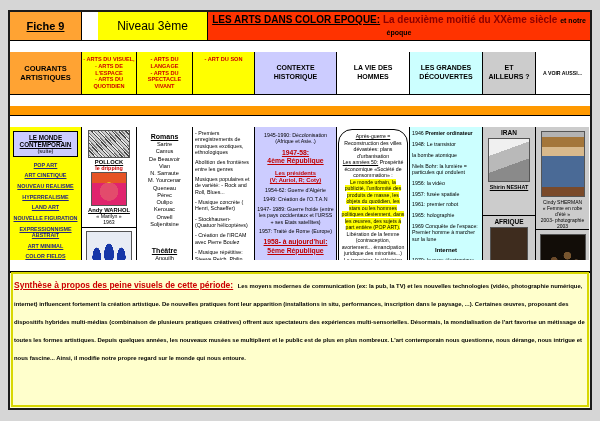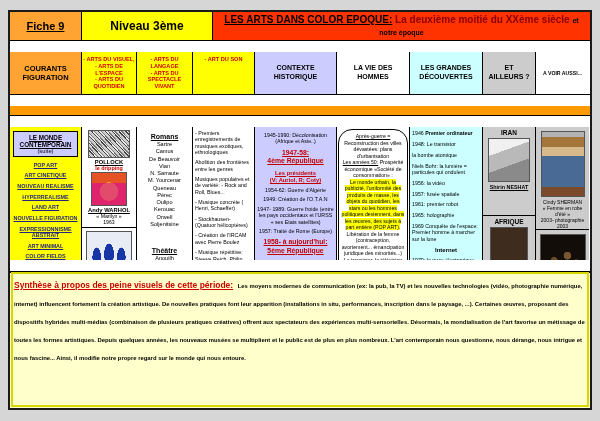--- a/index.html
+++ b/index.html
@@ -2,21 +2,21 @@
 <html><head>
 <meta charset="utf-8">
 <style>
   html,body{margin:0;padding:0;background:#d6d6d6;font-family:"Liberation Sans",sans-serif;}
   .sheet{position:absolute;left:8px;top:10px;width:584px;height:400px;border:2px solid #1a1a1a;background:#fff;display:flex;flex-direction:column;box-sizing:border-box;gap:11px;}
   .row{display:flex;flex:none;}
   .cell{box-sizing:border-box;border-right:1px solid #000;overflow:hidden;}
   
   .top-row{height:28px;border-bottom:1px solid #000;}
   .fiche{width:72px;background:#FFA333;display:flex;align-items:center;justify-content:center;font-size:11px;font-weight:bold;text-decoration:underline;}
-  .niveau{width:131px;background:#FFFF00;display:flex;align-items:center;justify-content:center;font-size:12px;font-weight:bold;}
+  .niveau{width:110px;background:#FFFF00;display:flex;align-items:center;justify-content:center;font-size:12px;font-weight:normal;margin-left:16px;}
   .banner{flex:1;background:#FF3300;font-size:10px;font-weight:bold;padding:2px 3px;text-align:center;line-height:1.2;border-right:none;}
   .banner .t1{color:#000;text-decoration:underline;}
   .banner .t2{color:#8B0000;}
   .banner .t3{color:#000;font-size:7px;}
   
   .heads-row{height:42px;border-bottom:1px solid #000;}
   .hc{display:flex;align-items:center;justify-content:center;text-align:center;font-weight:bold;white-space:pre-line;line-height:1.25;}
   .h1{width:72px;background:#FFA333;font-size:7.5px;}
   .h2{width:55px;background:#FFFF00;color:#CC0000;font-size:5.6px;}
   .h3{width:56px;background:#FFFF00;color:#CC0000;font-size:5.6px;}
@@ -94,21 +94,21 @@
     <div class="cell niveau">Niveau 3ème</div>
     <div class="cell banner">
       <span class="t1">LES ARTS DANS COLOR EPOQUE:</span>
       <span class="t2">La deuxième moitié du XXème siècle</span>
       <span class="t3">et notre époque</span>
     </div>
   </div>
 
   <div class="row heads-row">
     <div class="cell hc h1">COURANTS
-FIGURATION</div>
+ARTISTIQUES</div>
     <div class="cell hc h2">- ARTS  DU VISUEL,
 - ARTS DE L'ESPACE
 - ARTS DU QUOTIDIEN</div>
     <div class="cell hc h3">- ARTS DU
 LANGAGE
 - ARTS DU
 SPECTACLE VIVANT</div>
     <div class="cell hc h4">- ART DU SON</div>
     <div class="cell hc h5">CONTEXTE
 HISTORIQUE</div>

